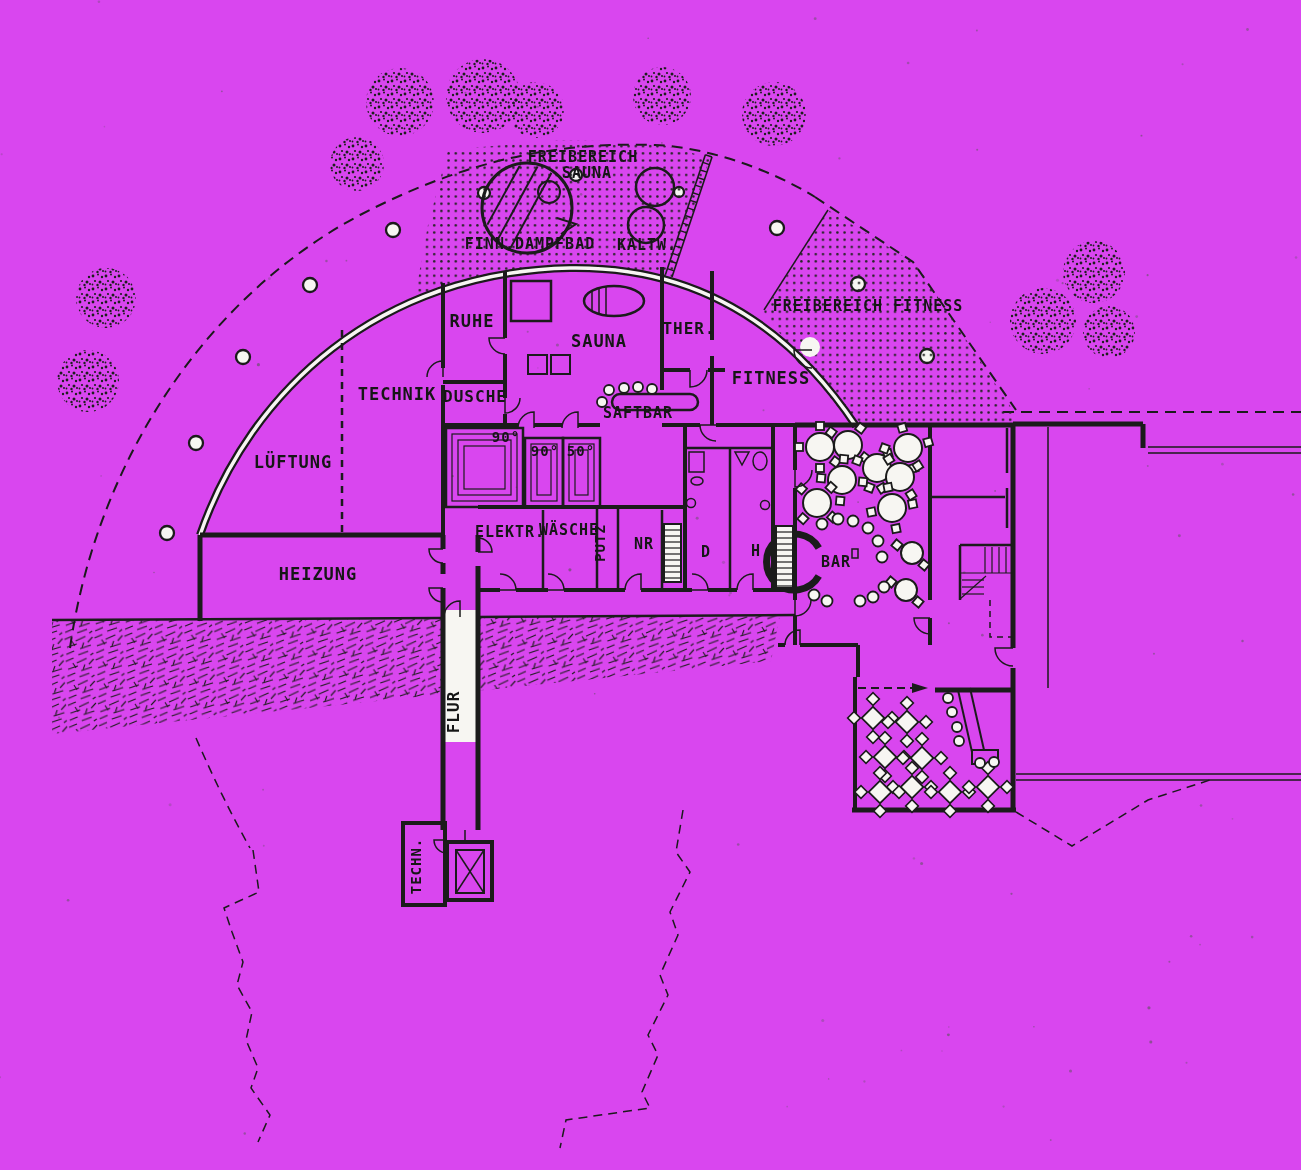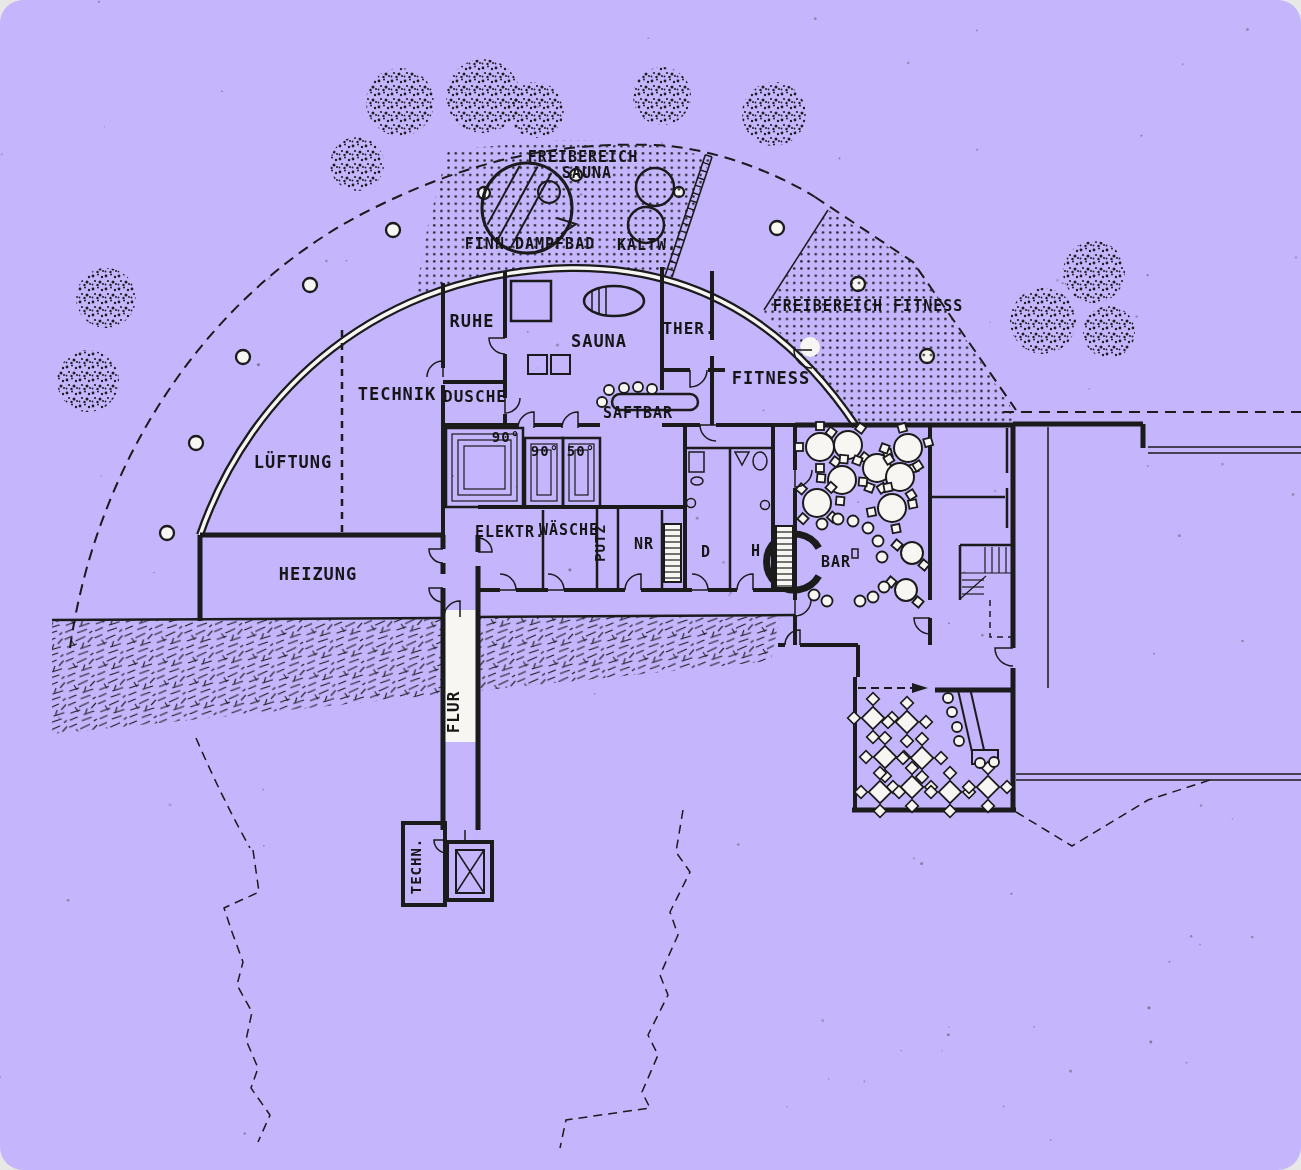--- a/index.html
+++ b/index.html
@@ -1,18 +1,18 @@
 <!DOCTYPE html>
 <html><head>
 <meta charset="utf-8">
 <style>
   html,body{margin:0;padding:0;background:#e8e8e6;}
   #paper{
-    position:relative;width:1301px;height:1170px;background:#c4b5fd;
-    overflow:hidden;font-family:"DejaVu Sans Mono","Liberation Mono",monospace;border-radius:23px;
+    position:relative;width:1301px;height:1170px;background:#d946ef;
+    overflow:hidden;font-family:"DejaVu Sans Mono","Liberation Mono",monospace;
   }
   svg{position:absolute;left:0;top:0;}
   .ink{stroke:#1b1b1b;fill:none;} .w5{stroke-width:5;} .w4{stroke-width:4;}
   .w3{stroke-width:3;} .w25{stroke-width:2.5;} .w2{stroke-width:2;}
   .w15{stroke-width:1.5;} .w12{stroke-width:1.2;}
   .paperline{stroke:#f7f6f2;fill:none;}
   .dash{stroke-dasharray:11 7;}
   .dashS{stroke-dasharray:9 6;}
   .lbl{
     font-family:"DejaVu Sans Mono","Liberation Mono",monospace;

